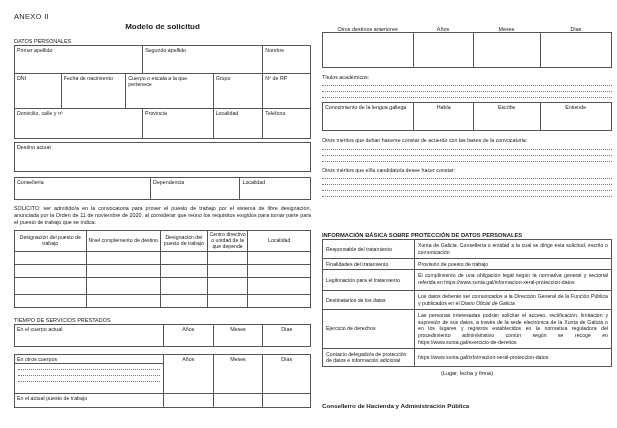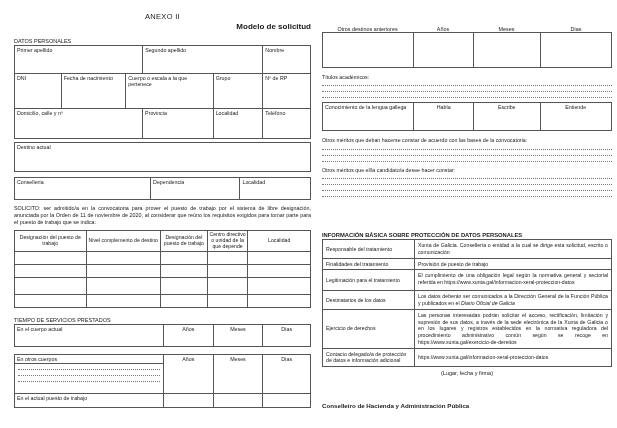--- a/index.html
+++ b/index.html
@@ -4,22 +4,22 @@
 <style>
   * { box-sizing: border-box; margin: 0; padding: 0; }
   html,body { background:#ffffff; }
   .page {
     width: 617px; height: 428px; background: #ffffff; position: relative;
     font-family: "Liberation Sans", sans-serif; color: #1b1b1b; overflow: hidden;
   }
   .col-left  { position: absolute; left: 14px; top: 12px; width: 297px; }
   .col-right { position: absolute; left: 322px; top: 26px; width: 290px; }
 
-  .t1 { font-size: 7.5px; text-align: center; letter-spacing: .3px; }
-  .t2 { font-size: 8px; font-weight: bold; text-align: right; margin-top: 1px; }
+  .t1 { font-size: 7.5px; text-align: left; letter-spacing: .3px; }
+  .t2 { font-size: 8px; font-weight: bold; text-align: center; margin-top: 1px; }
 
   .seclbl { font-size: 5.5px; margin: 0 0 1px 0; }
   .lbl { font-size: 5.3px; line-height: 1.2; display: block; }
 
   .tbl { border: 1px solid #555; width: 100%; }
   .row { display: flex; width: 100%; }
   .row + .row { border-top: 1px solid #555; }
   .cell { border-left: 1px solid #555; padding: 1px 2px; overflow: hidden; }
   .cell:first-child { border-left: none; }
 

